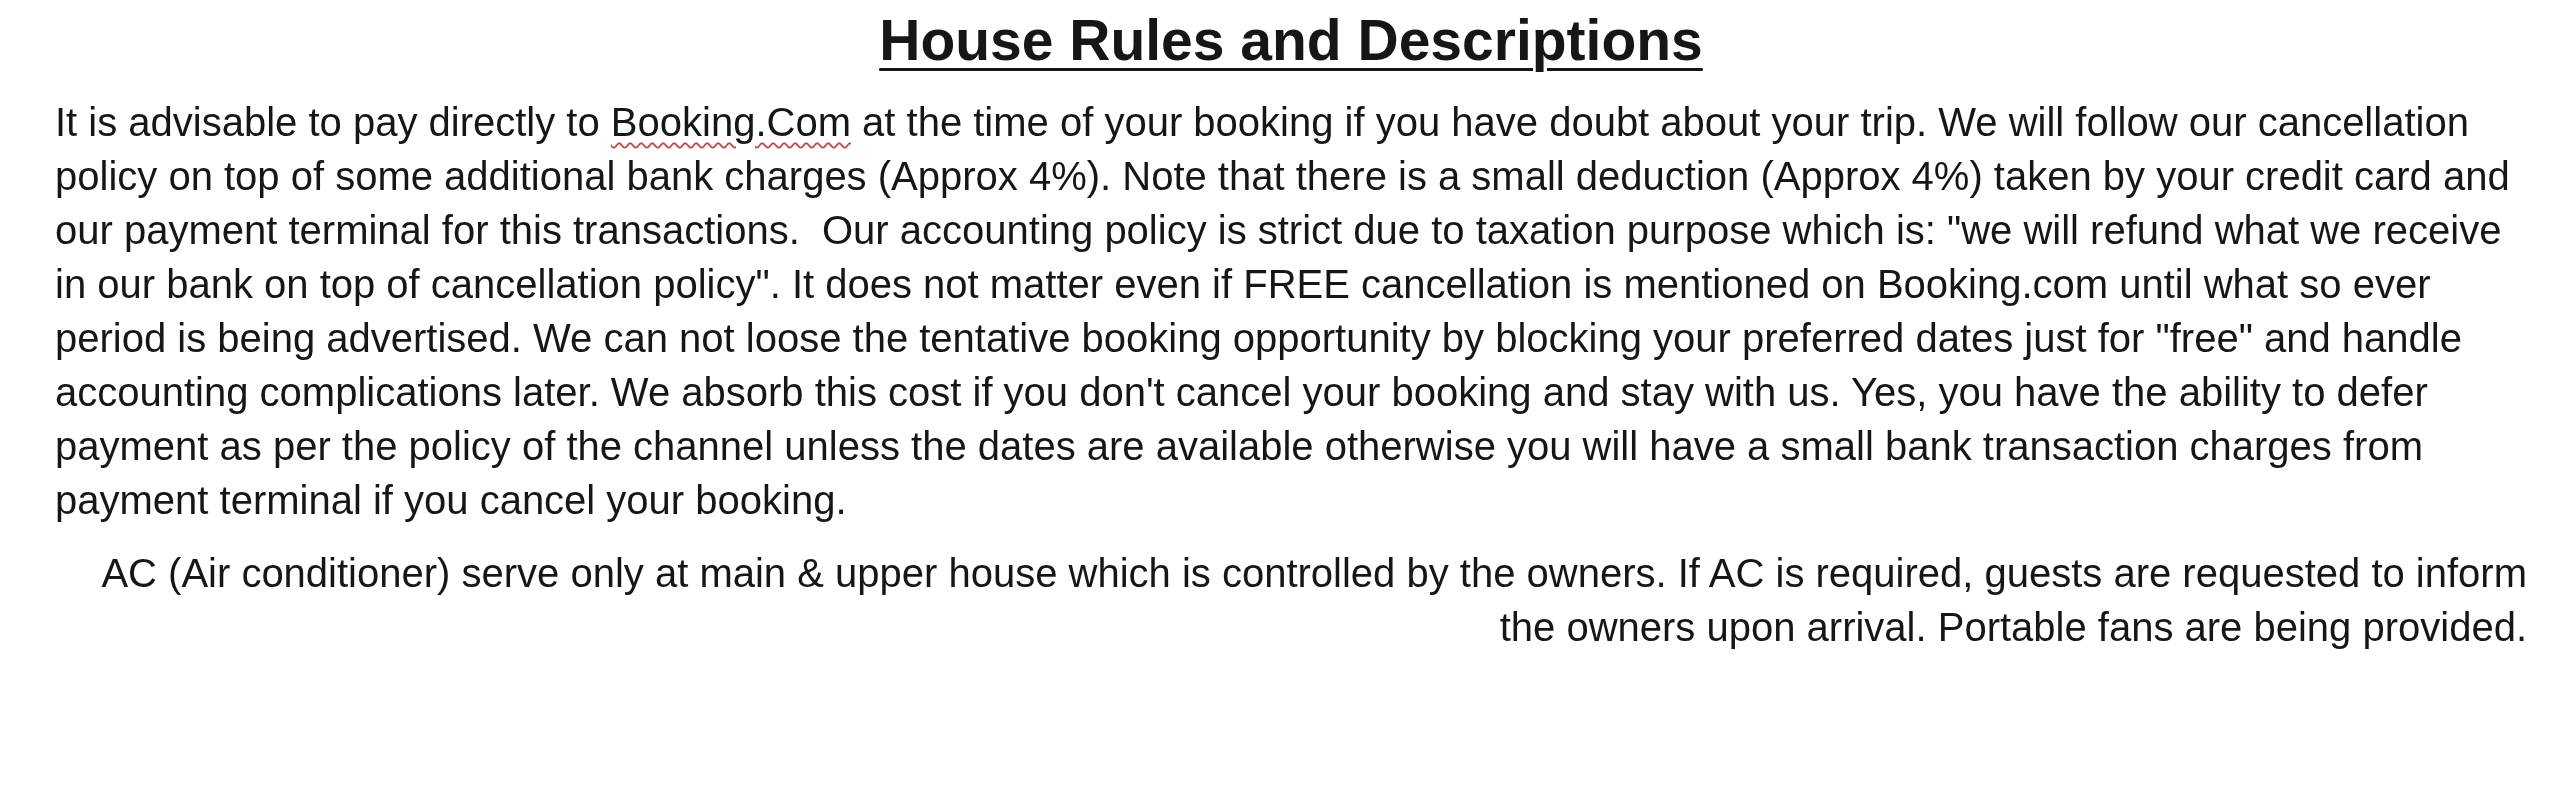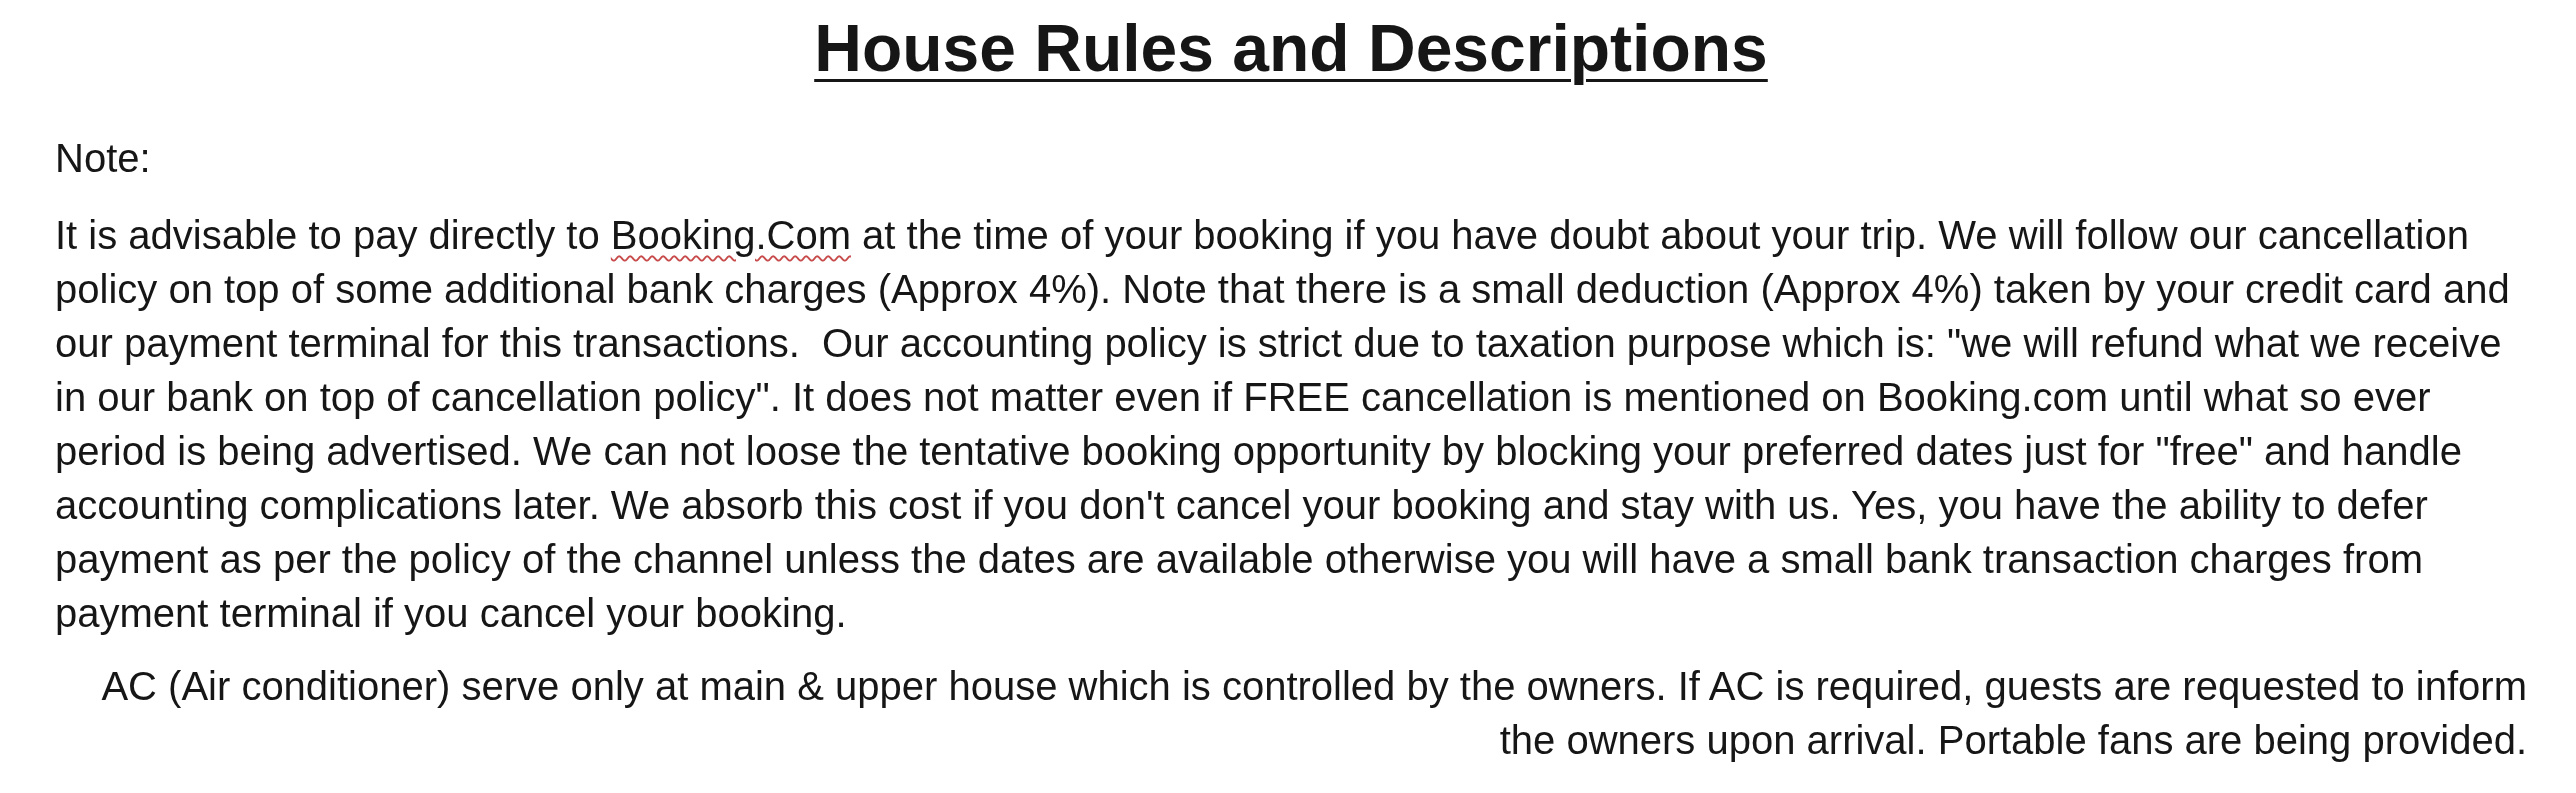--- a/index.html
+++ b/index.html
@@ -12,22 +12,22 @@
   }
   .doc {
     box-sizing: border-box;
     width: 2576px;
     height: 793px;
     padding: 8.8px 49px 0 55px;
     font-family: "Liberation Sans", sans-serif;
     color: #161616;
   }
   .title {
-    margin: 8px;
-    font-size: 66px;
+    margin: 0;
+    font-size: 57px;
     line-height: 63px;
     font-weight: 700;
     text-align: center;
     text-decoration: underline;
     text-decoration-thickness: 2.6px;
     text-underline-offset: 8px;
     letter-spacing: 0px;
   }
   .note {
     margin: 51px 0 0 0;
@@ -50,17 +50,16 @@
     text-decoration-color: #c84b4b;
     text-decoration-thickness: 1.8px;
     text-underline-offset: 6.2px;
   }
 </style>
 </head>
 <body>
 
 <div class="doc">
   <h1 class="title">House Rules and Descriptions</h1>
-  <p class="note">Note:</p>
   <p class="para"><span>It is advisable to pay directly to </span><span class="misspelled">Booking.Com</span><span> at the time of your booking if you have doubt about your trip. We will follow our cancellation policy on top of some additional bank charges (Approx 4%). Note that there is a small deduction (Approx 4%) taken by your credit card and our payment terminal for this transactions.  Our accounting policy is strict due to taxation purpose which is: "we will refund what we receive in our bank on top of cancellation policy". It does not matter even if FREE cancellation is mentioned on Booking.com until what so ever period is being advertised. We can not loose the tentative booking opportunity by blocking your preferred dates just for "free" and handle accounting complications later. We absorb this cost if you don't cancel your booking and stay with us. Yes, you have the ability to defer payment as per the policy of the channel unless the dates are available otherwise you will have a small bank transaction charges from payment terminal if you cancel your booking.</span></p>
   <p class="para second">AC (Air conditioner) serve only at main &amp; upper house which is controlled by the owners. If AC is required, guests are requested to inform the owners upon arrival. Portable fans are being provided.</p>
 </div>
 
 
 </body></html>

